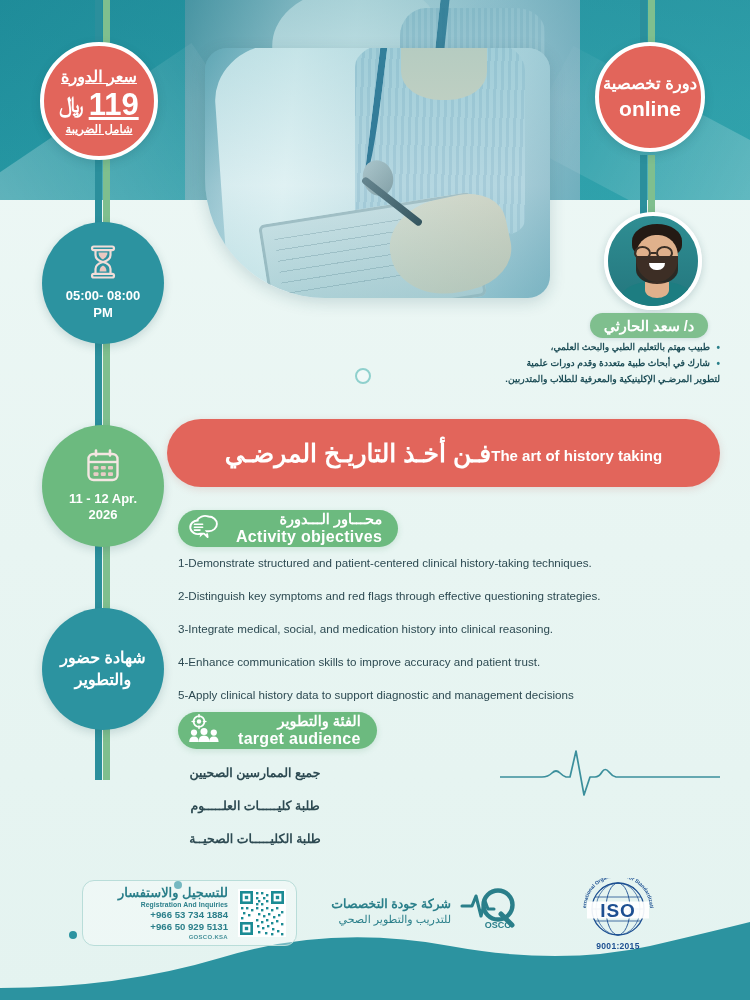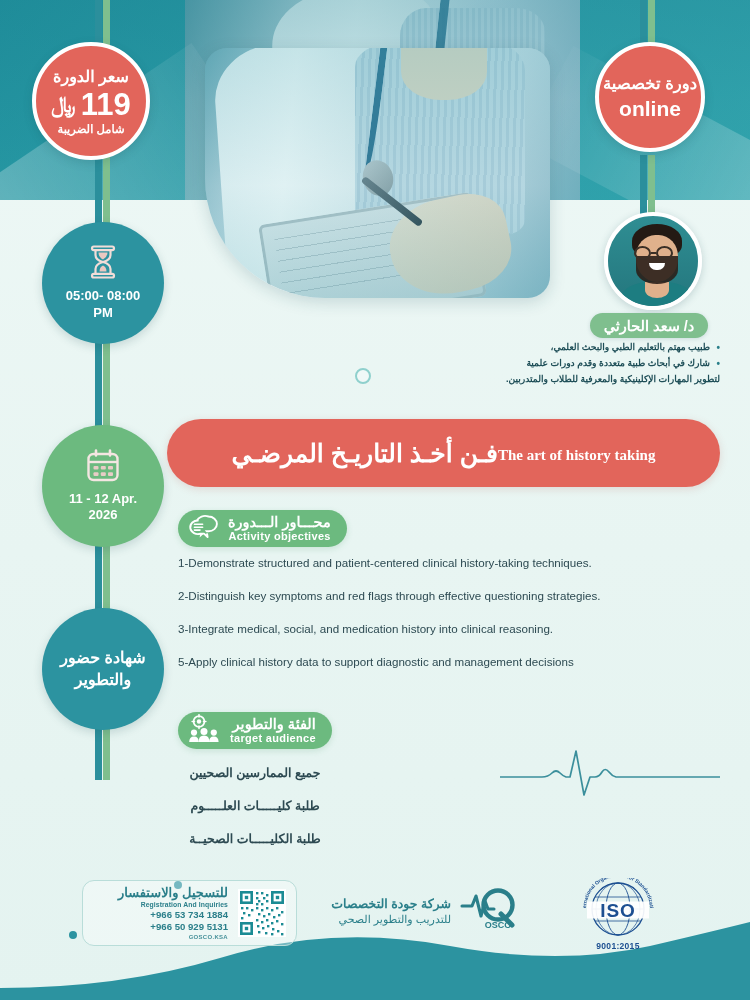--- a/index.html
+++ b/index.html
@@ -145,22 +145,22 @@
 
   
   .badge {
     position: absolute; border-radius: 50%;
     display: flex; flex-direction: column;
     align-items: center; justify-content: center;
     text-align: center; color: #fff;
     box-shadow: 0 3px 10px rgba(20,70,80,.18);
   }
   .badge-price {
-    left: 32px; top: 42px; width: 118px; height: 118px;
-    background: #e2655b; border: 4px solid #ffffff;
+    left: 40px; top: 42px; width: 118px; height: 118px;
+    background: #e2655b; border: 4px solid #ffffff; text-decoration: underline;
   }
   .bp-label { font-size: 16px; font-weight: 700; direction: rtl; letter-spacing: .2px; }
   .bp-amount { display: flex; align-items: center; gap: 5px; margin-top: 1px; }
   .bp-num { font-size: 31px; font-weight: 800; letter-spacing: 0; }
   .bp-riyal { font-size: 22px; font-weight: 700; }
   .bp-sub { font-size: 11.5px; font-weight: 700; direction: rtl; margin-top: -1px; }
 
   .badge-online {
     right: 45px; top: 42px; width: 110px; height: 110px;
     background: #e2655b; border: 4px solid #ffffff;
@@ -229,33 +229,33 @@
 
   
   .title-banner {
     position: absolute; left: 167px; top: 419px; width: 553px; height: 68px;
     background: #e2655b; border-radius: 34px;
     display: flex; flex-direction: row; align-items: center; justify-content: center;
     color: #ffffff;
     box-shadow: 0 2px 8px rgba(180,80,70,.18);
   }
   .title-ar { font-size: 25px; font-weight: 800; direction: rtl; letter-spacing: .5px; }
-  .title-en { font-size: 15px; font-weight: 700; margin-top: 4px; font-family: Liberation Serif, serif; }
+  .title-en { font-size: 15px; font-weight: 700; margin-top: 4px; }
 
   
   .pill {
     position: absolute; height: 37px; border-radius: 19px;
     background: #6cba7f; color: #ffffff;
     display: flex; flex-direction: row-reverse; align-items: center;
-    padding: 0 16px 0 10px; gap: 10px;
+    padding: 0 16px 0 10px; gap: 18px;
     box-shadow: 0 2px 6px rgba(60,150,95,.18);
   }
   .pill-texts { display: flex; flex-direction: column; align-items: flex-end; line-height: 1.12; }
   .pill-ar { font-size: 14.5px; font-weight: 800; direction: rtl; letter-spacing: 1px; }
-  .pill-en { font-size: 11px; font-weight: 700; letter-spacing: .3px; }
+  .pill-en { font-size: 16px; font-weight: 700; letter-spacing: .3px; }
   .pill-objectives { left: 178px; top: 510px; }
   .pill-audience  { left: 178px; top: 712px; }
 
   
   .objectives {
     position: absolute; left: 178px; top: 556px; width: 500px;
     color: #2d4a52; font-size: 11.6px; line-height: 1.2;
   }
   .objectives li { list-style: none; margin-bottom: 19px; }
 
@@ -408,21 +408,21 @@
     <div class="sp-glass-l"></div>
     <div class="sp-glass-r"></div>
     <div class="sp-glass-bridge"></div>
   </div>
 
   <div class="speaker-name">د/ سعد الحارثي</div>
 
   <ul class="speaker-bio">
     <li>طبيب مهتم بالتعليم الطبي والبحث العلمي،</li>
     <li>شارك في أبحاث طبية متعددة وقدم دورات علمية</li>
-    <li class="nobullet">لتطوير المهارات الإكلينيكية والمعرفية للطلاب والمتدربين.</li>
+    <li class="nobullet">لتطوير المرضـي الإكلينيكية والمعرفية للطلاب والمتدربين.</li>
   </ul>
 
   <div class="speaker-ring"></div>
 
   <div class="title-banner">
     <div class="title-ar">فـن أخـذ التاريـخ المرضـي</div>
     <div class="title-en">The art of history taking</div>
   </div>
 
   <div class="pill pill-objectives">
@@ -436,20 +436,21 @@
         <path d="M10.6 7.5 A7.6 6.8 0 1 0 12.6 20.6 L16 20.6 L19.6 24 L19 20.4" fill="#6cba7f" stroke="#ffffff" stroke-width="1.9" stroke-linejoin="round"></path>
         <path d="M6.4 11.3 H14.6 M6.4 14.2 H14.6 M6.4 17.1 H12" stroke="#ffffff" stroke-width="1.6" stroke-linecap="round"></path>
       </svg>
     </span>
   </div>
 
   <ul class="objectives">
     <li>1-Demonstrate structured and patient-centered clinical history-taking techniques.</li>
     <li>2-Distinguish key symptoms and red flags through effective questioning strategies.</li>
     <li>3-Integrate medical, social, and medication history into clinical reasoning.</li>
+    <li>4-Enhance communication skills to improve accuracy and patient trust.</li>
     <li>5-Apply clinical history data to support diagnostic and management decisions</li>
   </ul>
 
   <div class="pill pill-audience">
     <div class="pill-texts">
       <span class="pill-ar">الفئة والتطوير</span>
       <span class="pill-en">target audience</span>
     </div>
     <span>
       <svg width="32" height="30" viewBox="0 0 32 30">

